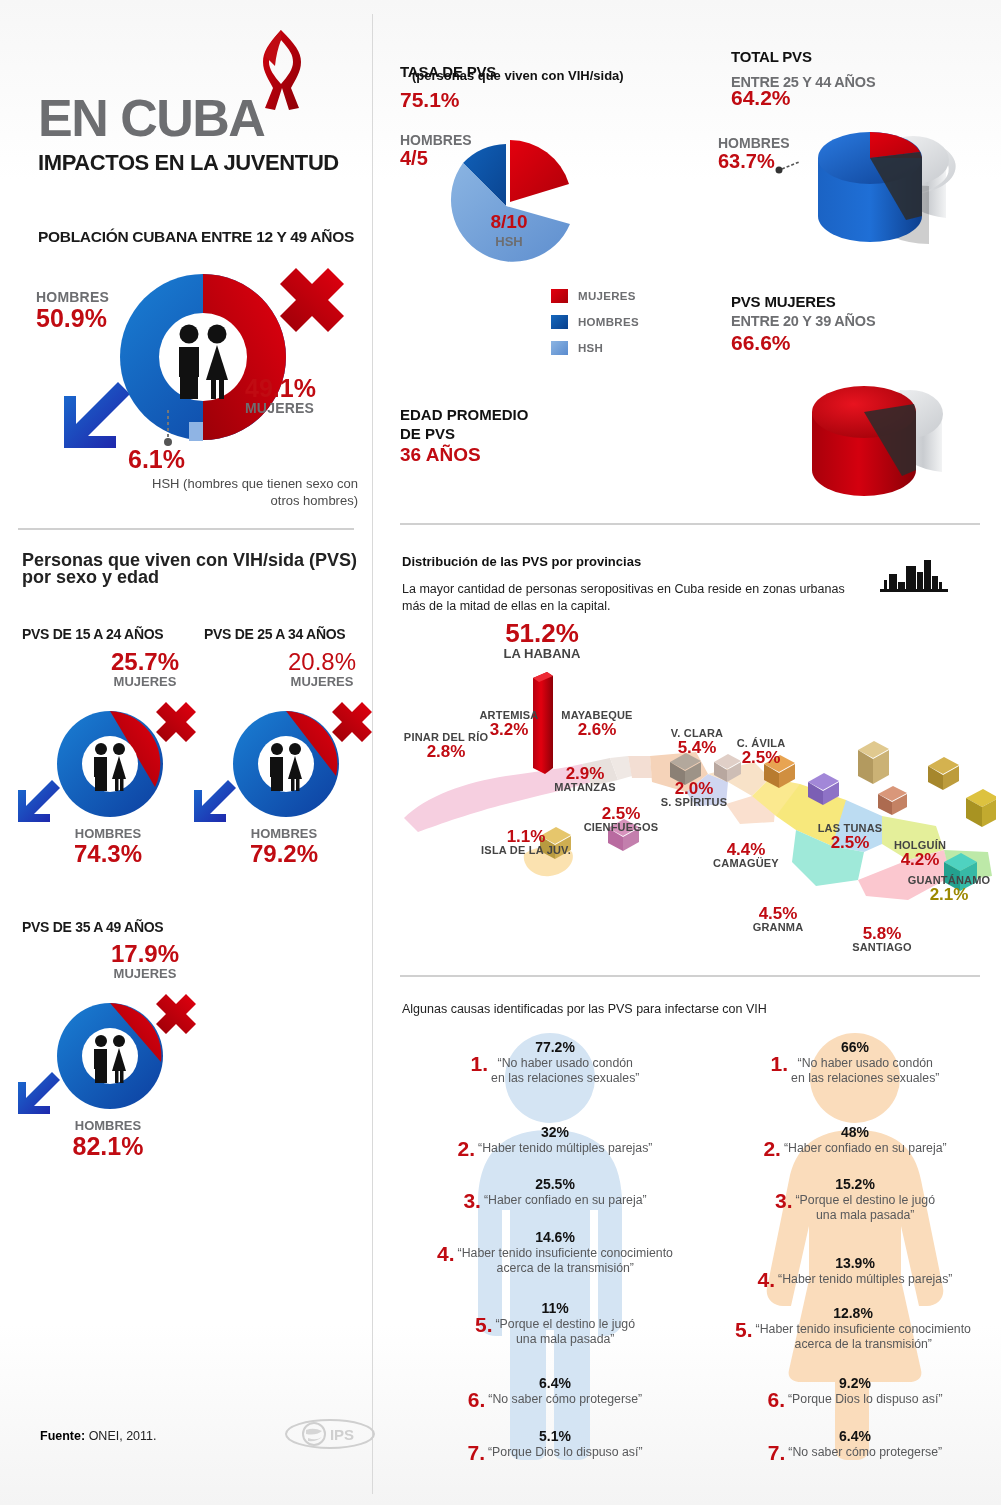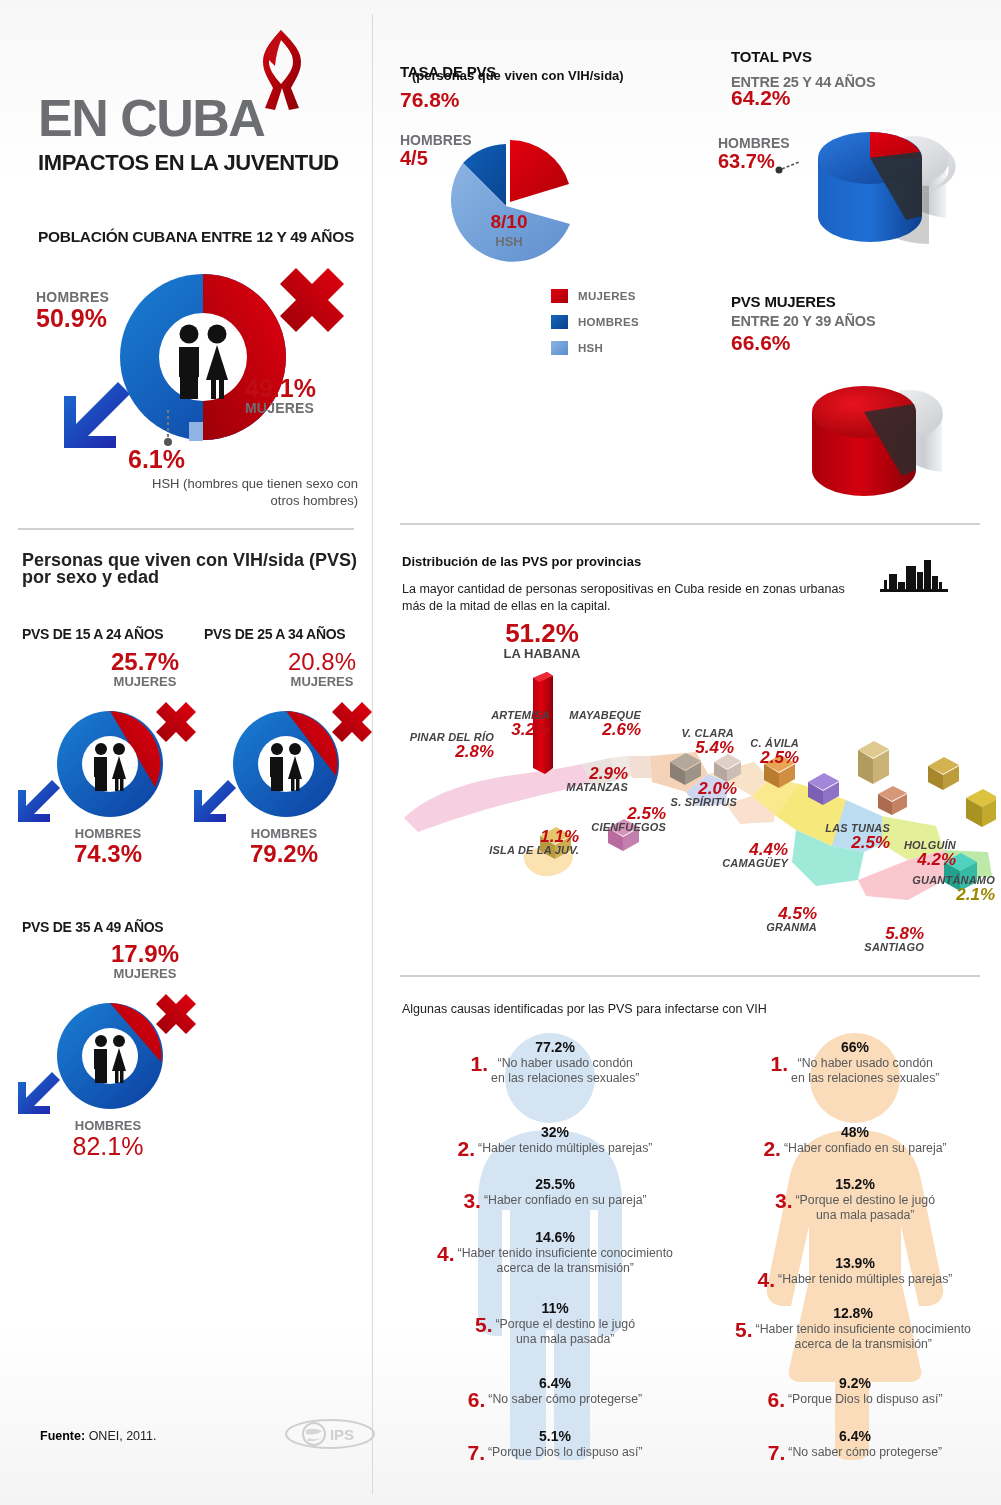--- a/index.html
+++ b/index.html
@@ -33,21 +33,21 @@
   .agetitle{position:absolute;font-size:14px;font-weight:bold;color:#1a1a1a;letter-spacing:-.3px;}
   
   .sec-title{position:absolute;font-size:15px;font-weight:bold;color:#111;letter-spacing:-.2px;line-height:18px;}
   .sec-sub{position:absolute;font-size:14.5px;font-weight:bold;color:#6d6e71;letter-spacing:-.2px;line-height:18px;}
   .sec-num{position:absolute;font-size:21px;font-weight:bold;color:#c00b12;}
   .legend{position:absolute;font-size:11.5px;font-weight:bold;color:#6d6e71;letter-spacing:.3px;}
   .legend .row{display:flex;align-items:center;height:19px;margin-bottom:7px;}
   .legend .sw{width:17px;height:14px;margin-right:10px;display:inline-block;}
   
   .mapcap{position:absolute;font-size:12.5px;color:#222;line-height:17px;}
-  .prov{position:absolute;text-align:right;line-height:1.02;font-style:italic;}
+  .prov{position:absolute;text-align:center;line-height:1.02;}
   .prov .pv{font-size:17px;font-weight:bold;color:#c00b12;}
   .prov .pn{font-size:11px;font-weight:bold;color:#444;letter-spacing:.2px;}
   
   .causecap{position:absolute;font-size:12.5px;color:#222;}
   .cause{position:absolute;text-align:center;}
   .cause .pct{font-size:14px;font-weight:bold;color:#111;display:block;margin-bottom:1px;}
   .cause .body{display:flex;align-items:flex-start;justify-content:center;}
   .cause .rank{font-size:21px;font-weight:bold;color:#c00b12;line-height:16px;margin-right:3px;}
   .cause .txt{font-size:12.3px;color:#58595b;line-height:14.5px;text-align:center;}
   
@@ -212,26 +212,26 @@
       <rect x="81" y="77" width="4" height="14" fill="#111"></rect>
       <rect x="89" y="77" width="4" height="14" fill="#111"></rect>
       <circle cx="105" cy="49" r="6" fill="#111"></circle>
       <path d="M105 56 L98 79 h14 Z" fill="#111"></path>
       <rect x="101" y="78" width="3.5" height="13" fill="#111"></rect>
       <rect x="106" y="78" width="3.5" height="13" fill="#111"></rect>
     </svg>
   </div>
   <div class="abs" style="left:48px;top:1118px;text-align:center;width:120px;">
     <div style="font-size:13px;font-weight:bold;color:#6d6e71;">HOMBRES</div>
-    <div style="font-size:25px;font-weight:normal;color:#c00b12;margin-top:-1px;">82.1%</div>
+    <div style="font-size:25px;font-weight:bold;color:#c00b12;margin-top:-1px;">82.1%</div>
   </div>
 
   <div class="sec-title" style="left:400px;top:48px;margin-top:15px;">TASA DE PVS</div>
   <div class="abs" style="left:412px;top:68px;font-size:13px;font-weight:bold;color:#111;">(personas que viven con VIH/sida)</div>
-  <div class="sec-num" style="left:400px;top:88px;">76.8%</div>
+  <div class="sec-num" style="left:400px;top:88px;">75.1%</div>
 
   <div class="abs" style="left:400px;top:132px;">
     <div style="font-size:14px;font-weight:bold;color:#6d6e71;">HOMBRES</div>
     <div style="font-size:20px;font-weight:bold;color:#c00b12;margin-top:-1px;">4/5</div>
   </div>
 
   <svg class="abs" style="left:434px;top:128px;" width="150" height="152" viewBox="0 0 150 152">
     <defs>
       <linearGradient id="pieR" x1="0" y1="0" x2="1" y2="1">
           <stop offset="0" stop-color="#e3000e"></stop>
@@ -264,20 +264,25 @@
     <div class="row">
       <span class="sw" style="background:linear-gradient(135deg,#1568bd,#093f8c);"></span>
       <span>HOMBRES</span>
     </div>
     <div class="row">
       <span class="sw" style="background:linear-gradient(135deg,#8cb5e3,#5a8bce);"></span>
       <span>HSH</span>
     </div>
   </div>
 
+  <div class="abs" style="left:400px;top:405px;line-height:19px;">
+    <div style="font-size:15px;font-weight:bold;color:#111;">EDAD PROMEDIO</div>
+    <div style="font-size:15px;font-weight:bold;color:#111;">DE PVS</div>
+    <div style="font-size:19px;font-weight:bold;color:#c00b12;margin-top:2px;">36 AÑOS</div>
+  </div>
 
   <div class="sec-title" style="left:731px;top:48px;">TOTAL PVS</div>
   <div class="sec-sub" style="left:731px;top:73px;">ENTRE 25 Y 44 AÑOS</div>
   <div class="sec-num" style="left:731px;top:86px;">64.2%</div>
 
   <div class="abs" style="left:718px;top:135px;">
     <div style="font-size:14px;font-weight:bold;color:#6d6e71;">HOMBRES</div>
     <div style="font-size:20px;font-weight:bold;color:#c00b12;margin-top:-1px;">63.7%</div>
   </div>
   <svg class="abs" style="left:775px;top:160px;" width="24" height="14">

